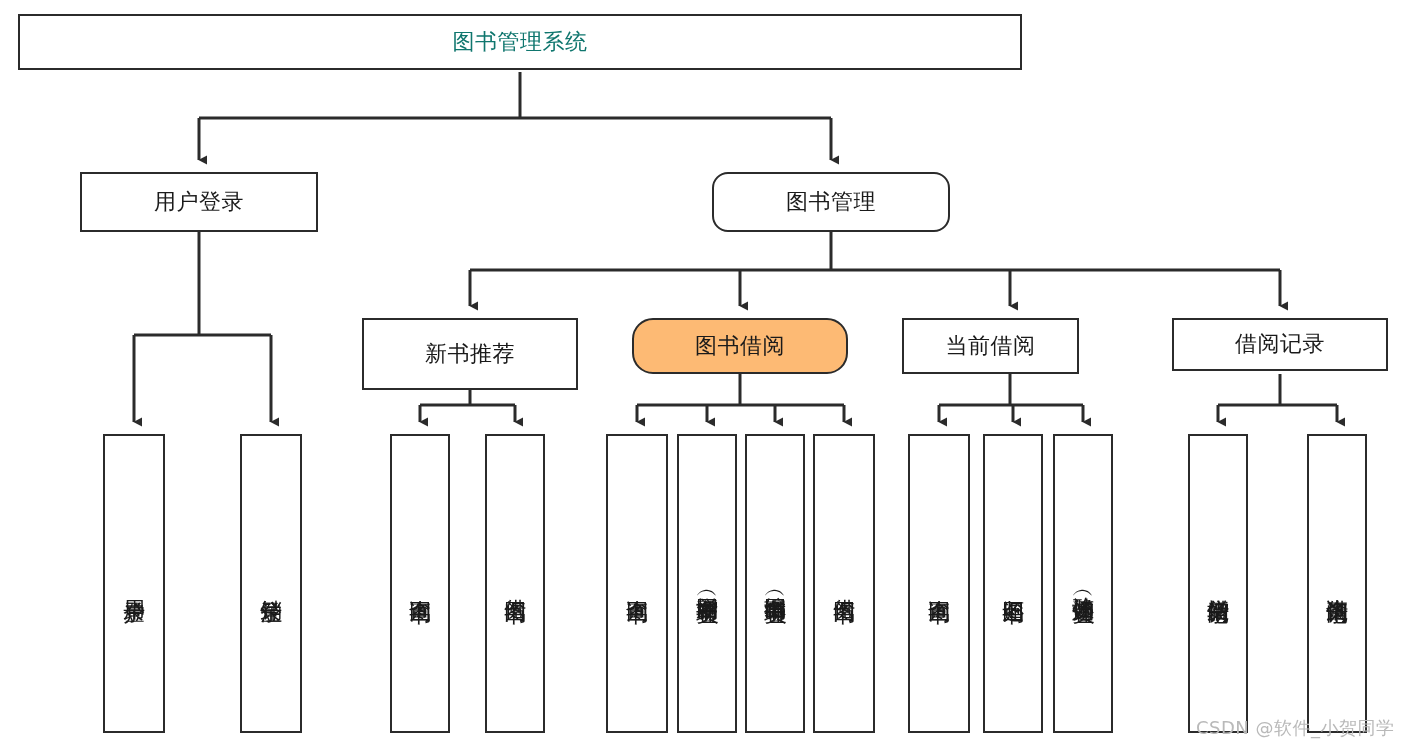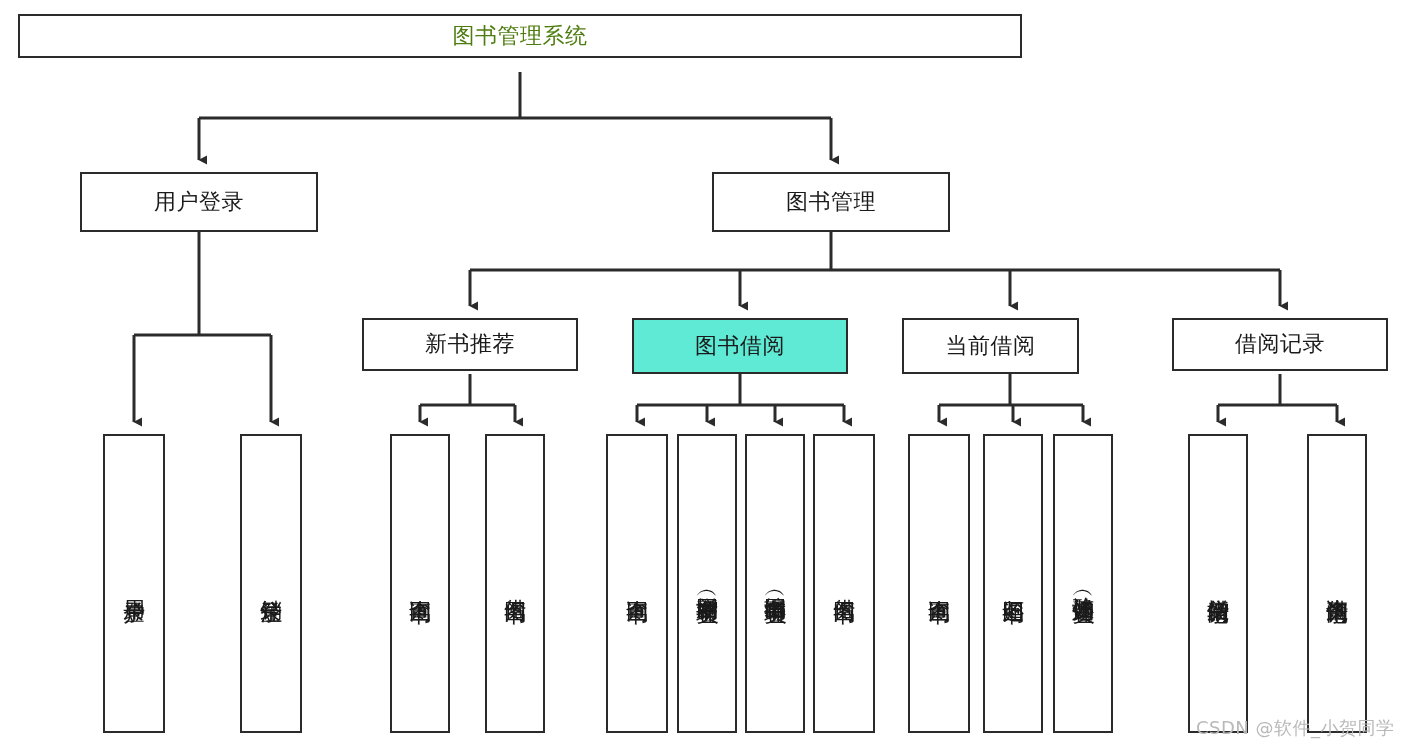--- a/index.html
+++ b/index.html
@@ -112,35 +112,35 @@
       <path d="M1013,405 L1013,422" marker-end="url(#arrowhead)"></path>
       <path d="M1083,405 L1083,422" marker-end="url(#arrowhead)"></path>
 
       <path d="M1280,374 L1280,405"></path>
       <path d="M1218,405 L1337,405"></path>
       <path d="M1218,405 L1218,422" marker-end="url(#arrowhead)"></path>
       <path d="M1337,405 L1337,422" marker-end="url(#arrowhead)"></path>
     </g>
   </svg>
 
-  <div class="node horiz root" style="left: 18px; top: 14px; width: 1004px; height: 44px; border-color: rgb(43, 43, 43); background: rgb(255, 255, 255); color: #4d7c0f;">
+  <div class="node horiz root" style="left: 18px; top: 14px; width: 1004px; height: 56px; border-color: rgb(43, 43, 43); background: rgb(255, 255, 255); color: #0f766e;">
     <span class="node-label">图书管理系统</span>
   </div>
 
   <div class="node horiz" style="left: 80px; top: 172px; width: 238px; height: 60px; border-color: rgb(43, 43, 43); background: rgb(255, 255, 255); color: rgb(26, 26, 26);">
     <span class="node-label">用户登录</span>
   </div>
-  <div class="node horiz" style="left: 712px; top: 172px; width: 238px; height: 60px; border-color: rgb(43, 43, 43); background: rgb(255, 255, 255); color: rgb(26, 26, 26);">
+  <div class="node horiz" style="left: 712px; top: 172px; width: 238px; height: 60px; border-color: rgb(43, 43, 43); background: rgb(255, 255, 255); color: rgb(26, 26, 26); border-radius: 16px;">
     <span class="node-label">图书管理</span>
   </div>
 
-  <div class="node horiz" style="left: 362px; top: 318px; width: 216px; height: 53px; border-color: rgb(43, 43, 43); background: rgb(255, 255, 255); color: rgb(26, 26, 26);">
+  <div class="node horiz" style="left: 362px; top: 318px; width: 216px; height: 72px; border-color: rgb(43, 43, 43); background: rgb(255, 255, 255); color: rgb(26, 26, 26);">
     <span class="node-label">新书推荐</span>
   </div>
-  <div class="node horiz" style="left: 632px; top: 318px; width: 216px; height: 56px; border-color: rgb(43, 43, 43); background: #5eead4; color: rgb(26, 26, 26);">
+  <div class="node horiz" style="left: 632px; top: 318px; width: 216px; height: 56px; border-color: rgb(43, 43, 43); background: #fdba74; color: rgb(26, 26, 26); border-radius: 21px;">
     <span class="node-label">图书借阅</span>
   </div>
   <div class="node horiz" style="left: 902px; top: 318px; width: 177px; height: 56px; border-color: rgb(43, 43, 43); background: rgb(255, 255, 255); color: rgb(26, 26, 26);">
     <span class="node-label">当前借阅</span>
   </div>
   <div class="node horiz" style="left: 1172px; top: 318px; width: 216px; height: 53px; border-color: rgb(43, 43, 43); background: rgb(255, 255, 255); color: rgb(26, 26, 26);">
     <span class="node-label">借阅记录</span>
   </div>
 
   <div class="node vert" style="left: 103px; top: 434px; width: 62px; height: 299px; border-color: rgb(43, 43, 43); background: rgb(255, 255, 255); color: rgb(26, 26, 26);">

